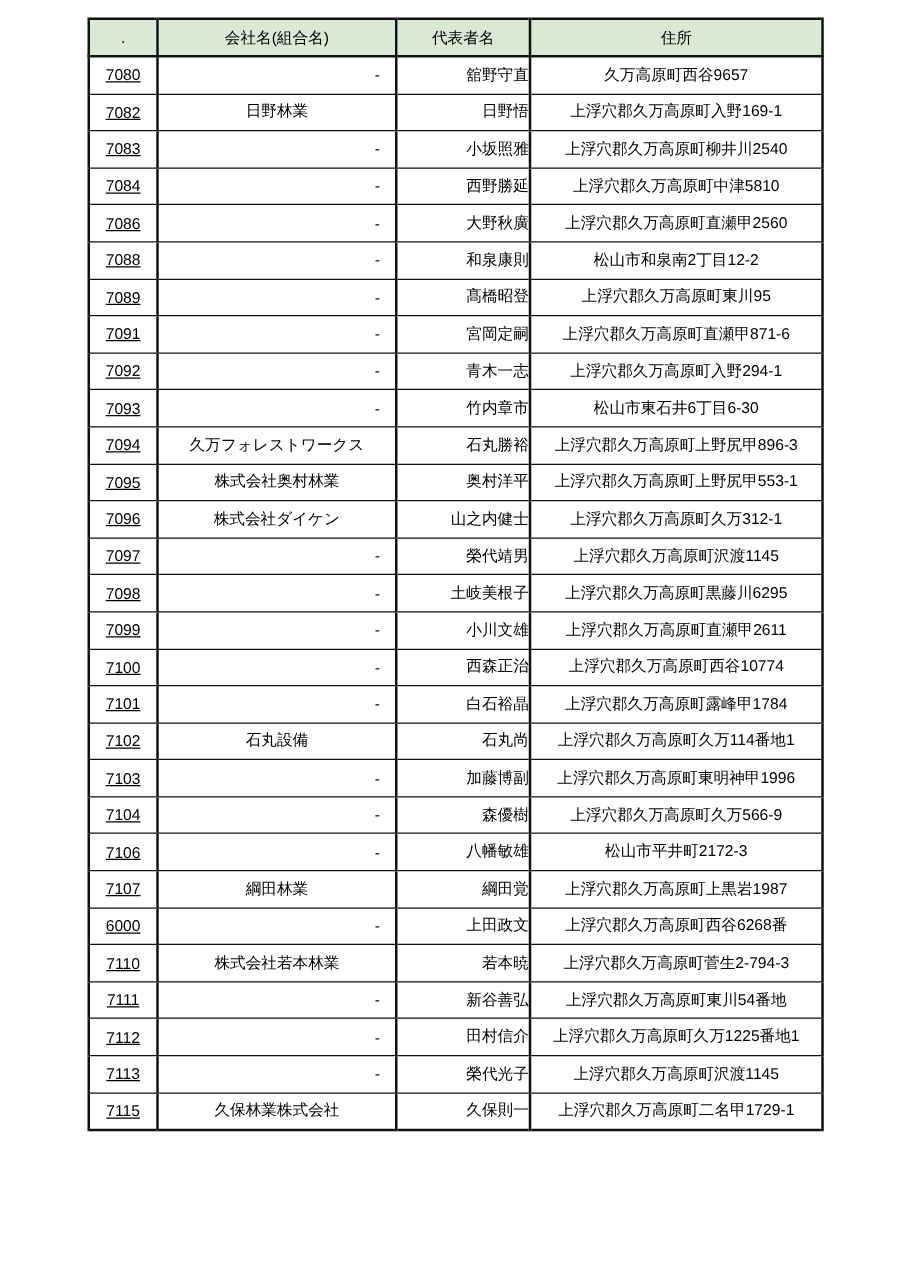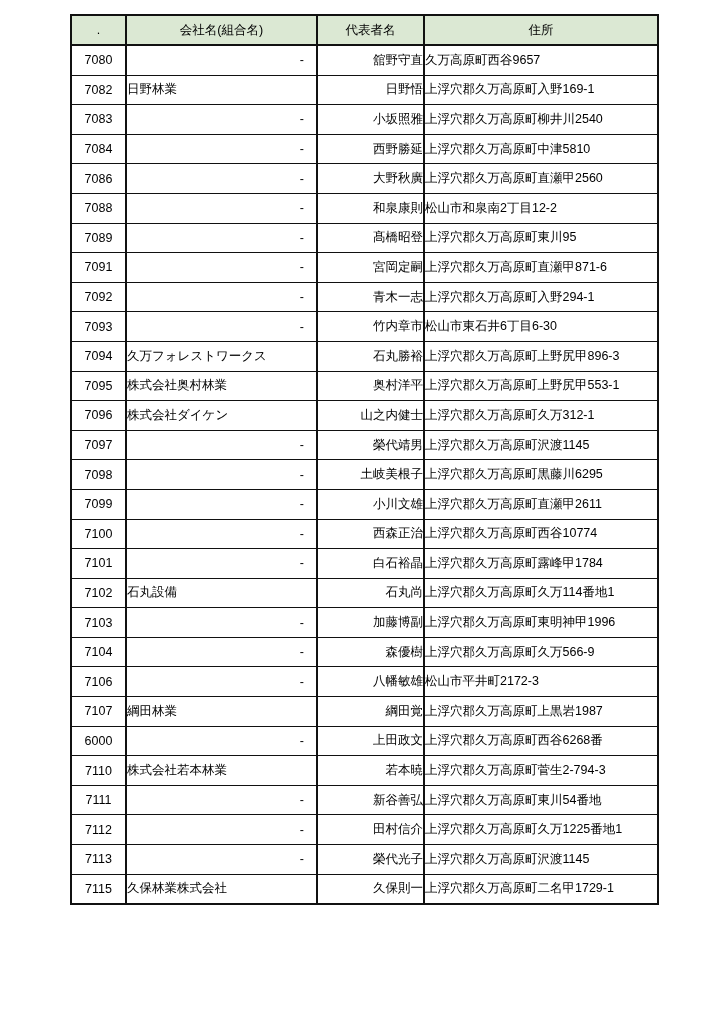--- a/index.html
+++ b/index.html
@@ -40,25 +40,25 @@
   table.registry thead th {
     background: #dbe8d3;
     height: 28px;
     text-align: center;
     border-bottom: 2px solid #111111;
   }
   table.registry tbody td {
     height: 28.6px;
     background: #ffffff;
   }
-  td.c-id   { text-align: center; }
-  td.c-company { text-align: left; padding-left: 10px; }
+  td.c-id   { text-align: center; text-decoration: underline; }
+  td.c-company { text-align: center; padding-left: 10px; }
   td.c-company.dash { text-align: right; padding-right: 12px; padding-left: 0; }
   td.c-rep  { text-align: right; }
-  td.c-addr { text-align: left; padding-left: 9px; padding-right: 2px; }
+  td.c-addr { text-align: center; padding-left: 9px; padding-right: 2px; }
 </style>
 </head>
 <body>
 
 <div class="page">
   <table class="registry">
     <colgroup>
       <col style="width:55px">
       <col style="width:191px">
       <col style="width:107px">

